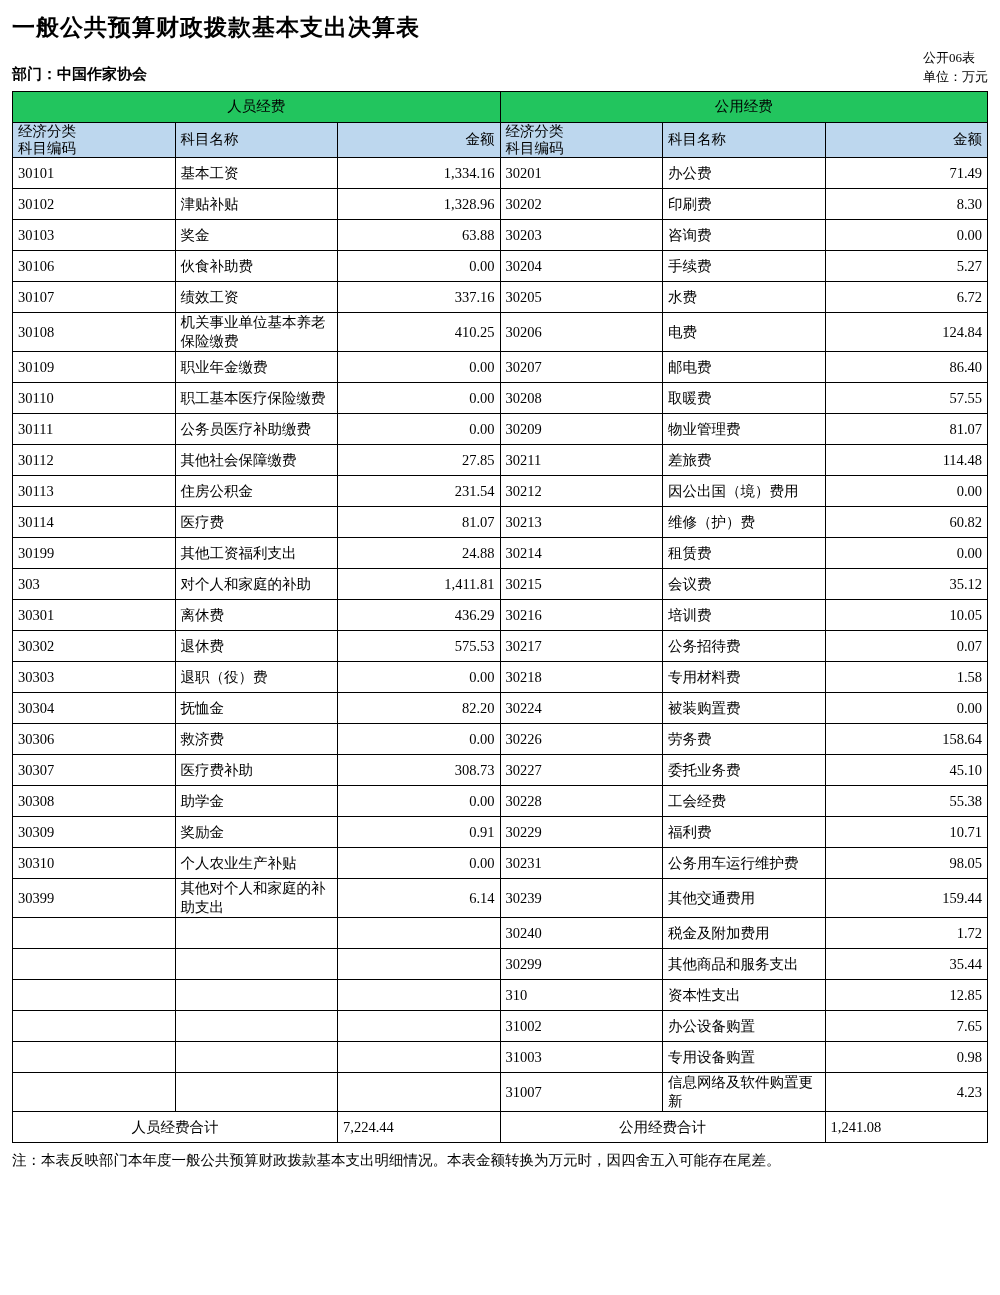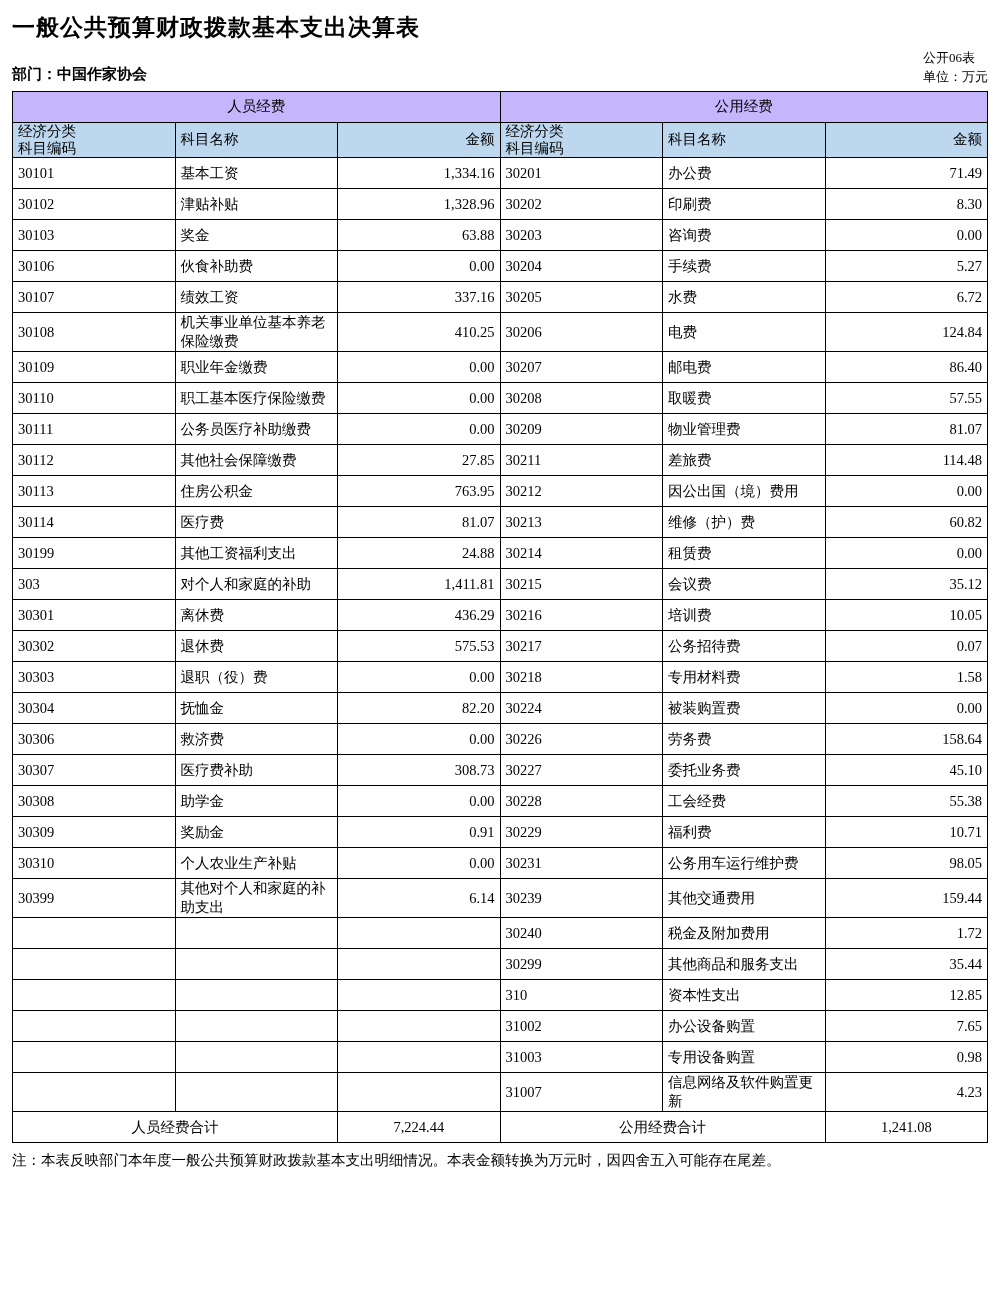--- a/index.html
+++ b/index.html
@@ -56,21 +56,21 @@
   }
   table.main td, table.main th {
     border: 1px solid #000000;
     font-size: 14.5px;
     height: 30px;
     padding: 0 5px;
     font-weight: normal;
     vertical-align: middle;
   }
   .group-head {
-    background: #c4b5fd;
+    background: #22c55e;
     text-align: center;
     font-size: 16px;
     height: 32px;
   }
   .col-head {
     background: #bdd7ee;
     text-align: center;
     font-size: 14.5px;
     height: 46px;
     line-height: 1.2;
@@ -84,21 +84,21 @@
     font-weight: normal;
     height: 32px;
   }
   .total-label {
     text-align: center;
     font-size: 15.5px;
     font-weight: bold;
     margin-top: 43px;
   }
   .total-amt {
-    text-align: center;
+    text-align: left;
     font-size: 15.5px;
     font-weight: bold;
     padding-right: 8px;
   }
   .note {
     font-size: 14.5px;
     font-weight: normal;
     margin-top: 7px;
     line-height: 1.5;
     width: 976px;
@@ -217,21 +217,21 @@
           <td class="c-code">30112</td>
           <td class="c-name indent">其他社会保障缴费</td>
           <td class="c-amt">27.85</td>
           <td class="c-code">30211</td>
           <td class="c-name indent">差旅费</td>
           <td class="c-amt">114.48</td>
         </tr>
         <tr>
           <td class="c-code">30113</td>
           <td class="c-name indent">住房公积金</td>
-          <td class="c-amt">763.95</td>
+          <td class="c-amt">231.54</td>
           <td class="c-code">30212</td>
           <td class="c-name indent">因公出国（境）费用</td>
           <td class="c-amt">0.00</td>
         </tr>
         <tr>
           <td class="c-code">30114</td>
           <td class="c-name indent">医疗费</td>
           <td class="c-amt">81.07</td>
           <td class="c-code">30213</td>
           <td class="c-name indent">维修（护）费</td>

